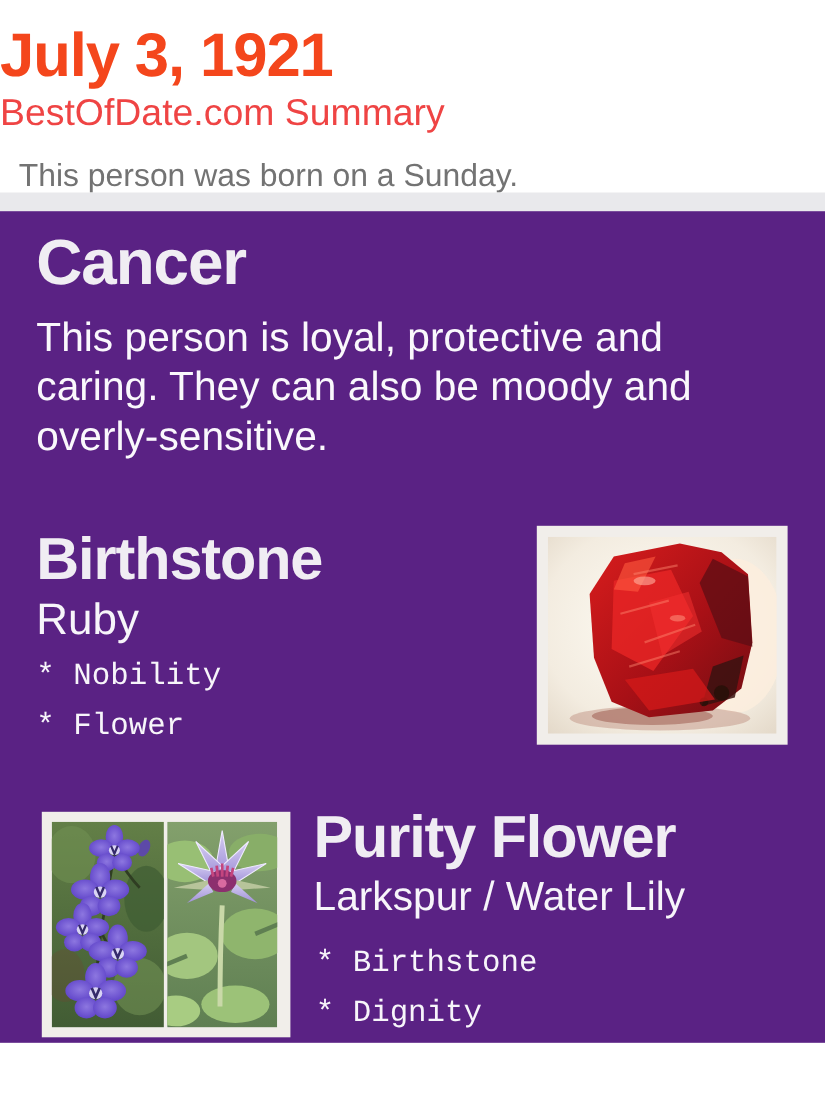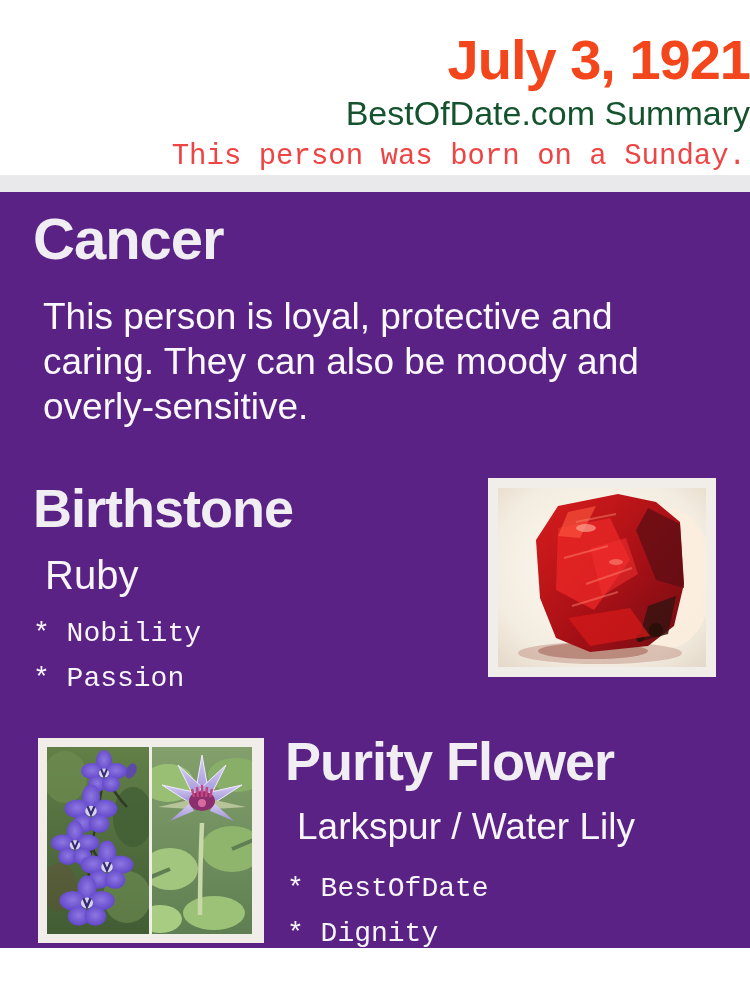--- a/index.html
+++ b/index.html
@@ -2,31 +2,31 @@
 <html><head>
 <meta charset="utf-8">
 <style>
   html,body{margin:0;padding:0;}
   .page{
     position:relative;width:750px;height:1000px;overflow:hidden;
     background:#ffffff;font-family:"Liberation Sans",sans-serif;
     -webkit-font-smoothing:antialiased;
   }
   
-  .header{position:absolute;left:0;top:12px;width:750px;height:175px;text-align:right;padding-top:16px;box-sizing:border-box;}
+  .header{position:absolute;left:0;top:2px;width:750px;height:175px;text-align:left;padding-top:16px;box-sizing:border-box;}
   .date-title{margin:0;font-size:56px;line-height:64px;font-weight:bold;color:#f4461c;letter-spacing:-1px;}
-  .site-line{margin:0;font-size:34px;line-height:42px;font-weight:400;color:#14532d;}
-  .born-line{margin:4px;font-size:29px;line-height:38px;color:#ef4444;font-family:Liberation Mono, monospace;}
+  .site-line{margin:0;font-size:34px;line-height:42px;font-weight:400;color:#ef4444;}
+  .born-line{margin:17px;font-size:29px;line-height:38px;color:#737373;}
   .divider{position:absolute;left:0;top:175px;width:750px;height:17px;background:#e9e9ec;}
   
   .panel{position:absolute;left:0;top:192px;width:750px;height:756px;background:#5a2284;color:#f3f0f7;}
   .sign-heading{position:absolute;left:33px;top:14px;margin:0;font-size:58px;line-height:66px;font-weight:bold;color:#f0edf3;letter-spacing:-1px;}
-  .sign-desc{position:absolute;left:33px;top:92px;margin:10px;width:648px;font-size:37px;line-height:45px;font-weight:300;color:#faf8fc;}
+  .sign-desc{position:absolute;left:33px;top:92px;margin:0;width:648px;font-size:37px;line-height:45px;font-weight:300;color:#faf8fc;}
   .sec-heading{margin:0;font-size:54px;line-height:62px;font-weight:bold;color:#f0edf3;letter-spacing:-1px;}
-  .sec-name{margin:12px;font-size:40px;line-height:48px;font-weight:300;color:#f7f5fa;}
+  .sec-name{margin:0;font-size:40px;line-height:48px;font-weight:300;color:#f7f5fa;}
   .trait-list{list-style:none;margin:0;padding:0;font-size:28px;font-weight:300;color:#f7f5fa;}
   .trait-list li{line-height:45px;font-family:Liberation Mono, monospace;}
   .birthstone-block{position:absolute;left:33px;top:285px;}
   .birthstone-traits{margin-top:6px;}
   .flower-block{position:absolute;left:285px;top:538px;}
   .flower-block .sec-name{font-size:37px;line-height:46px;}
   .flower-traits{margin-top:16px;margin-left:2px !important;}
   
   .photo-frame{position:absolute;background:#f1eeea;box-sizing:border-box;}
   .ruby-frame{left:488px;top:286px;width:228px;height:199px;padding:10px;}
@@ -49,21 +49,21 @@
   <section class="panel">
 
     <h2 class="sign-heading">Cancer</h2>
     <p class="sign-desc">This person is loyal, protective and caring. They can also be moody and overly-sensitive.</p>
 
     <div class="birthstone-block">
       <h3 class="sec-heading">Birthstone</h3>
       <div class="sec-name">Ruby</div>
       <ul class="trait-list birthstone-traits">
         <li>* Nobility</li>
-        <li>* Passion</li>
+        <li>* Flower</li>
       </ul>
     </div>
 
     <figure class="photo-frame ruby-frame" style="margin:0;">
       <svg width="208" height="179" viewBox="0 0 208 179">
         <defs>
           <radialGradient id="rubyBg" cx="50%" cy="45%" r="75%">
             <stop offset="0%" stop-color="#fffdf6"></stop>
             <stop offset="70%" stop-color="#f3ece0"></stop>
             <stop offset="100%" stop-color="#e3d8c8"></stop>
@@ -163,19 +163,19 @@
           <path d="M42,50 L40,42 M46,50 L45,40 M50,50 L50,38 M54,50 L55,40 M58,50 L60,42" stroke="#c4457f" stroke-width="2.5" fill="none"></path>
           <circle cx="50" cy="56" r="4" fill="#d86aa0"></circle>
         </g>
       </svg>
     </figure>
 
     <div class="flower-block">
       <h3 class="sec-heading">Purity Flower</h3>
       <div class="sec-name">Larkspur / Water Lily</div>
       <ul class="trait-list flower-traits">
-        <li>* BestOfDate</li>
+        <li>* Birthstone</li>
         <li>* Dignity</li>
       </ul>
     </div>
 
   </section>
 </div>
 
 </body></html>

